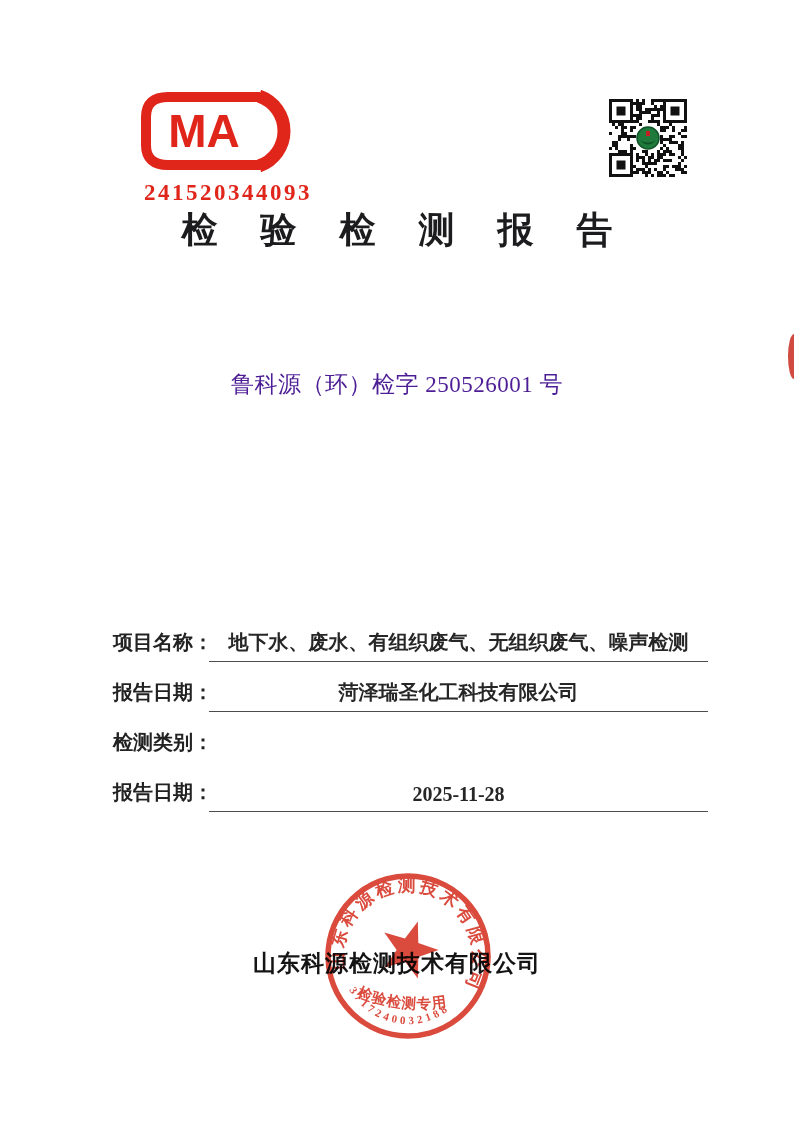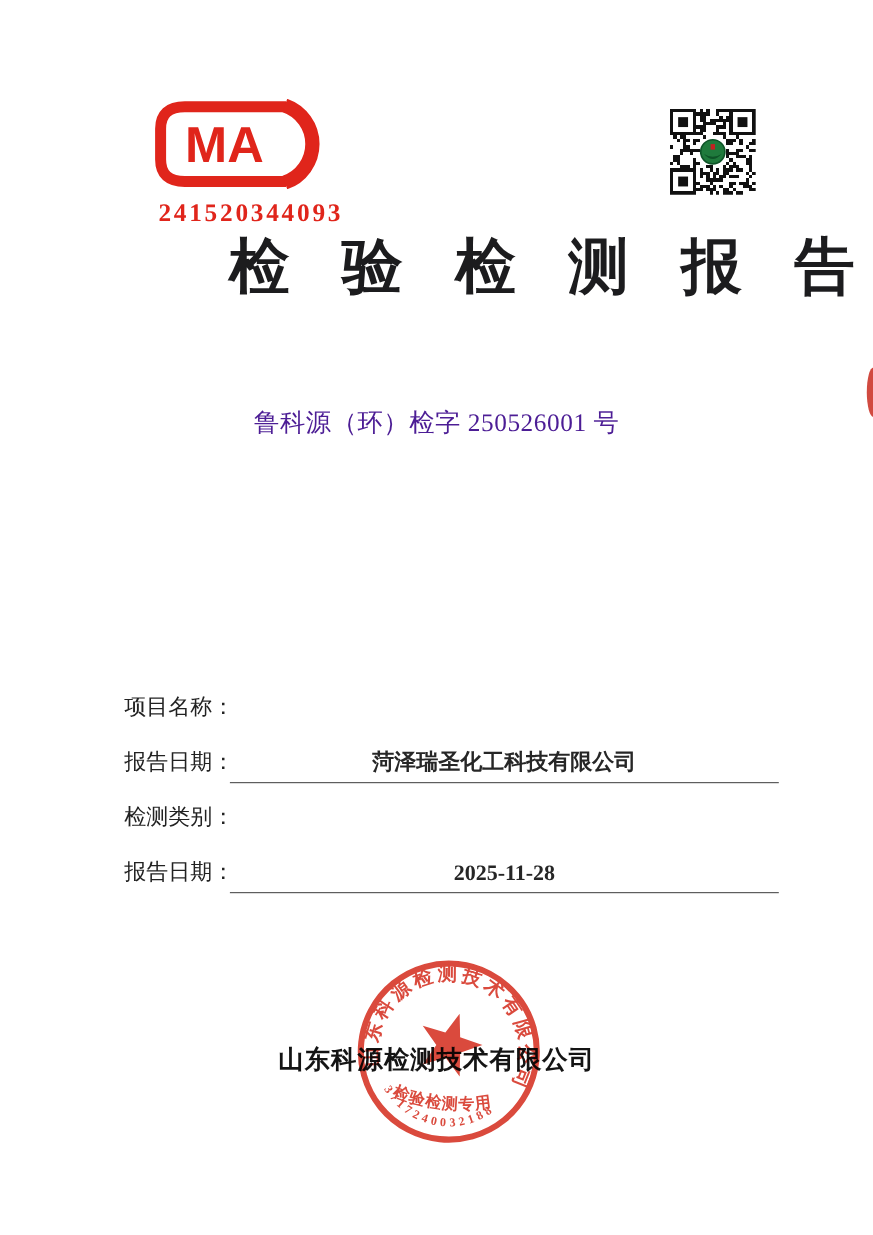--- a/index.html
+++ b/index.html
@@ -22,22 +22,22 @@
     font-weight:bold; font-size:23px; letter-spacing:2.5px;
     color:#e0251b;
   }
 
   
   .qr { position:absolute; left:609px; top:99px; width:78px; height:78px; }
 
   
   .title {
     position:absolute; left:0; top:206px; width:100%;
-    text-align:right;
-    font-size:55px; font-weight:bold; color:#1c1c1e;
+    text-align:center;
+    font-size:36px; font-weight:bold; color:#1c1c1e;
     letter-spacing:17px; padding-left:17px;
     font-family:"Liberation Serif","DejaVu Serif",serif;
     white-space:nowrap;
   }
 
   
   .report-no {
     position:absolute; left:0; top:369px; width:100%;
     text-align:center; font-size:23px; color:#4c1d95;
     letter-spacing:0.5px;
@@ -48,21 +48,21 @@
     position:absolute; right:0; top:334px; width:6px; height:45px;
     background:#c92a1f; opacity:.85;
     border-radius:100% 0 0 100% / 50% 0 0 50%;
   }
 
   
   .fields { position:absolute; left:113px; top:612px; width:595px; }
   .row { display:flex; height:50px; align-items:flex-end; }
   .row .label {
     width:96px; white-space:nowrap;
-    font-size:20px; font-weight:normal; color:#222;
+    font-size:20px; font-weight:bold; color:#222;
     padding-bottom:6px;
   }
   .row .value {
     flex:1; text-align:center; white-space:nowrap;
     font-size:20px; font-weight:600; color:#262626;
     border-bottom:1.7px solid #4d4d4d;
     padding-bottom:5px;
   }
 
   
@@ -304,20 +304,21 @@
 
   <h1 class="title">检 验 检 测 报 告</h1>
 
   <div class="report-no">鲁科源（环）检字 250526001 号</div>
 
   <div class="edge-stamp"></div>
 
   <div class="fields">
     <div class="row">
       <div class="label">项目名称：</div>
+      <div class="value">地下水、废水、有组织废气、无组织废气、噪声检测</div>
     </div>
     <div class="row">
       <div class="label">报告日期：</div>
       <div class="value">菏泽瑞圣化工科技有限公司</div>
     </div>
     <div class="row">
       <div class="label">检测类别：</div>
     </div>
     <div class="row">
       <div class="label">报告日期：</div>

